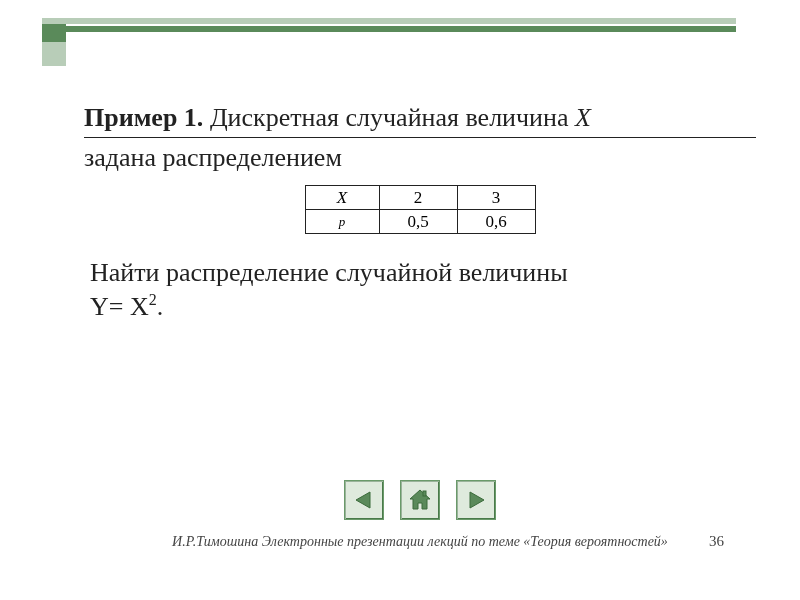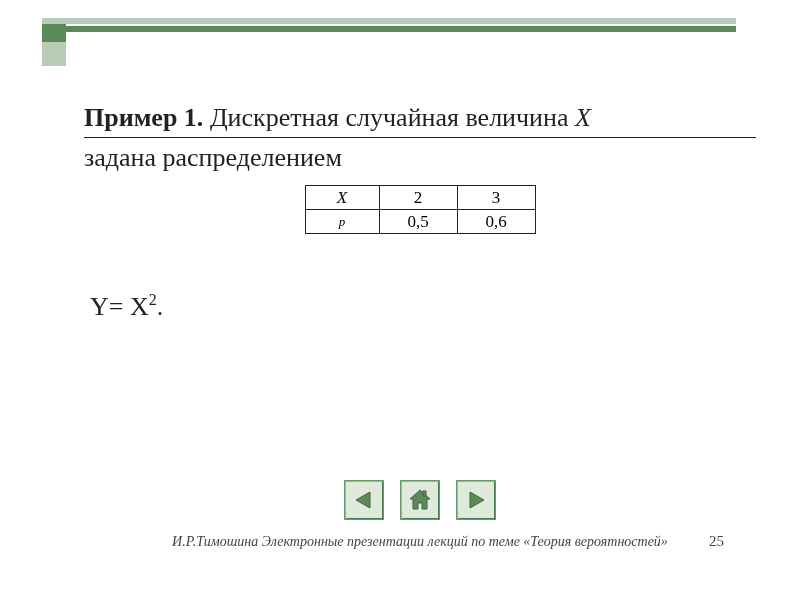--- a/index.html
+++ b/index.html
@@ -87,21 +87,21 @@
       </tr>
       <tr>
         <td class="hcol pcell">p</td>
         <td class="vcol">0,5</td>
         <td class="vcol">0,6</td>
       </tr>
     </tbody>
       </table>
 
     <p class="body-para">
-      <br>
+      <span>Найти распределение случайной величины</span><br>
       <span class="italic">Y= X</span><sup>2</sup><span>.</span>
     </p>
   </div>
 
   <div class="nav">
     <div class="nav-btn">
       <svg width="24" height="24" viewBox="0 0 24 24">
         <polygon points="18,4 18,20 4,12" fill="#5a8a5a" stroke="#3a6a3a" stroke-width="1"></polygon>
       </svg>
     </div>
@@ -112,15 +112,15 @@
       </svg>
     </div>
     <div class="nav-btn">
       <svg width="24" height="24" viewBox="0 0 24 24">
         <polygon points="6,4 6,20 20,12" fill="#5a8a5a" stroke="#3a6a3a" stroke-width="1"></polygon>
       </svg>
     </div>
   </div>
 
   <div class="footer">И.Р.Тимошина Электронные презентации лекций по теме «Теория вероятностей»</div>
-  <div class="pagenum">25</div>
+  <div class="pagenum">36</div>
 
 </div>
 
 </body></html>

